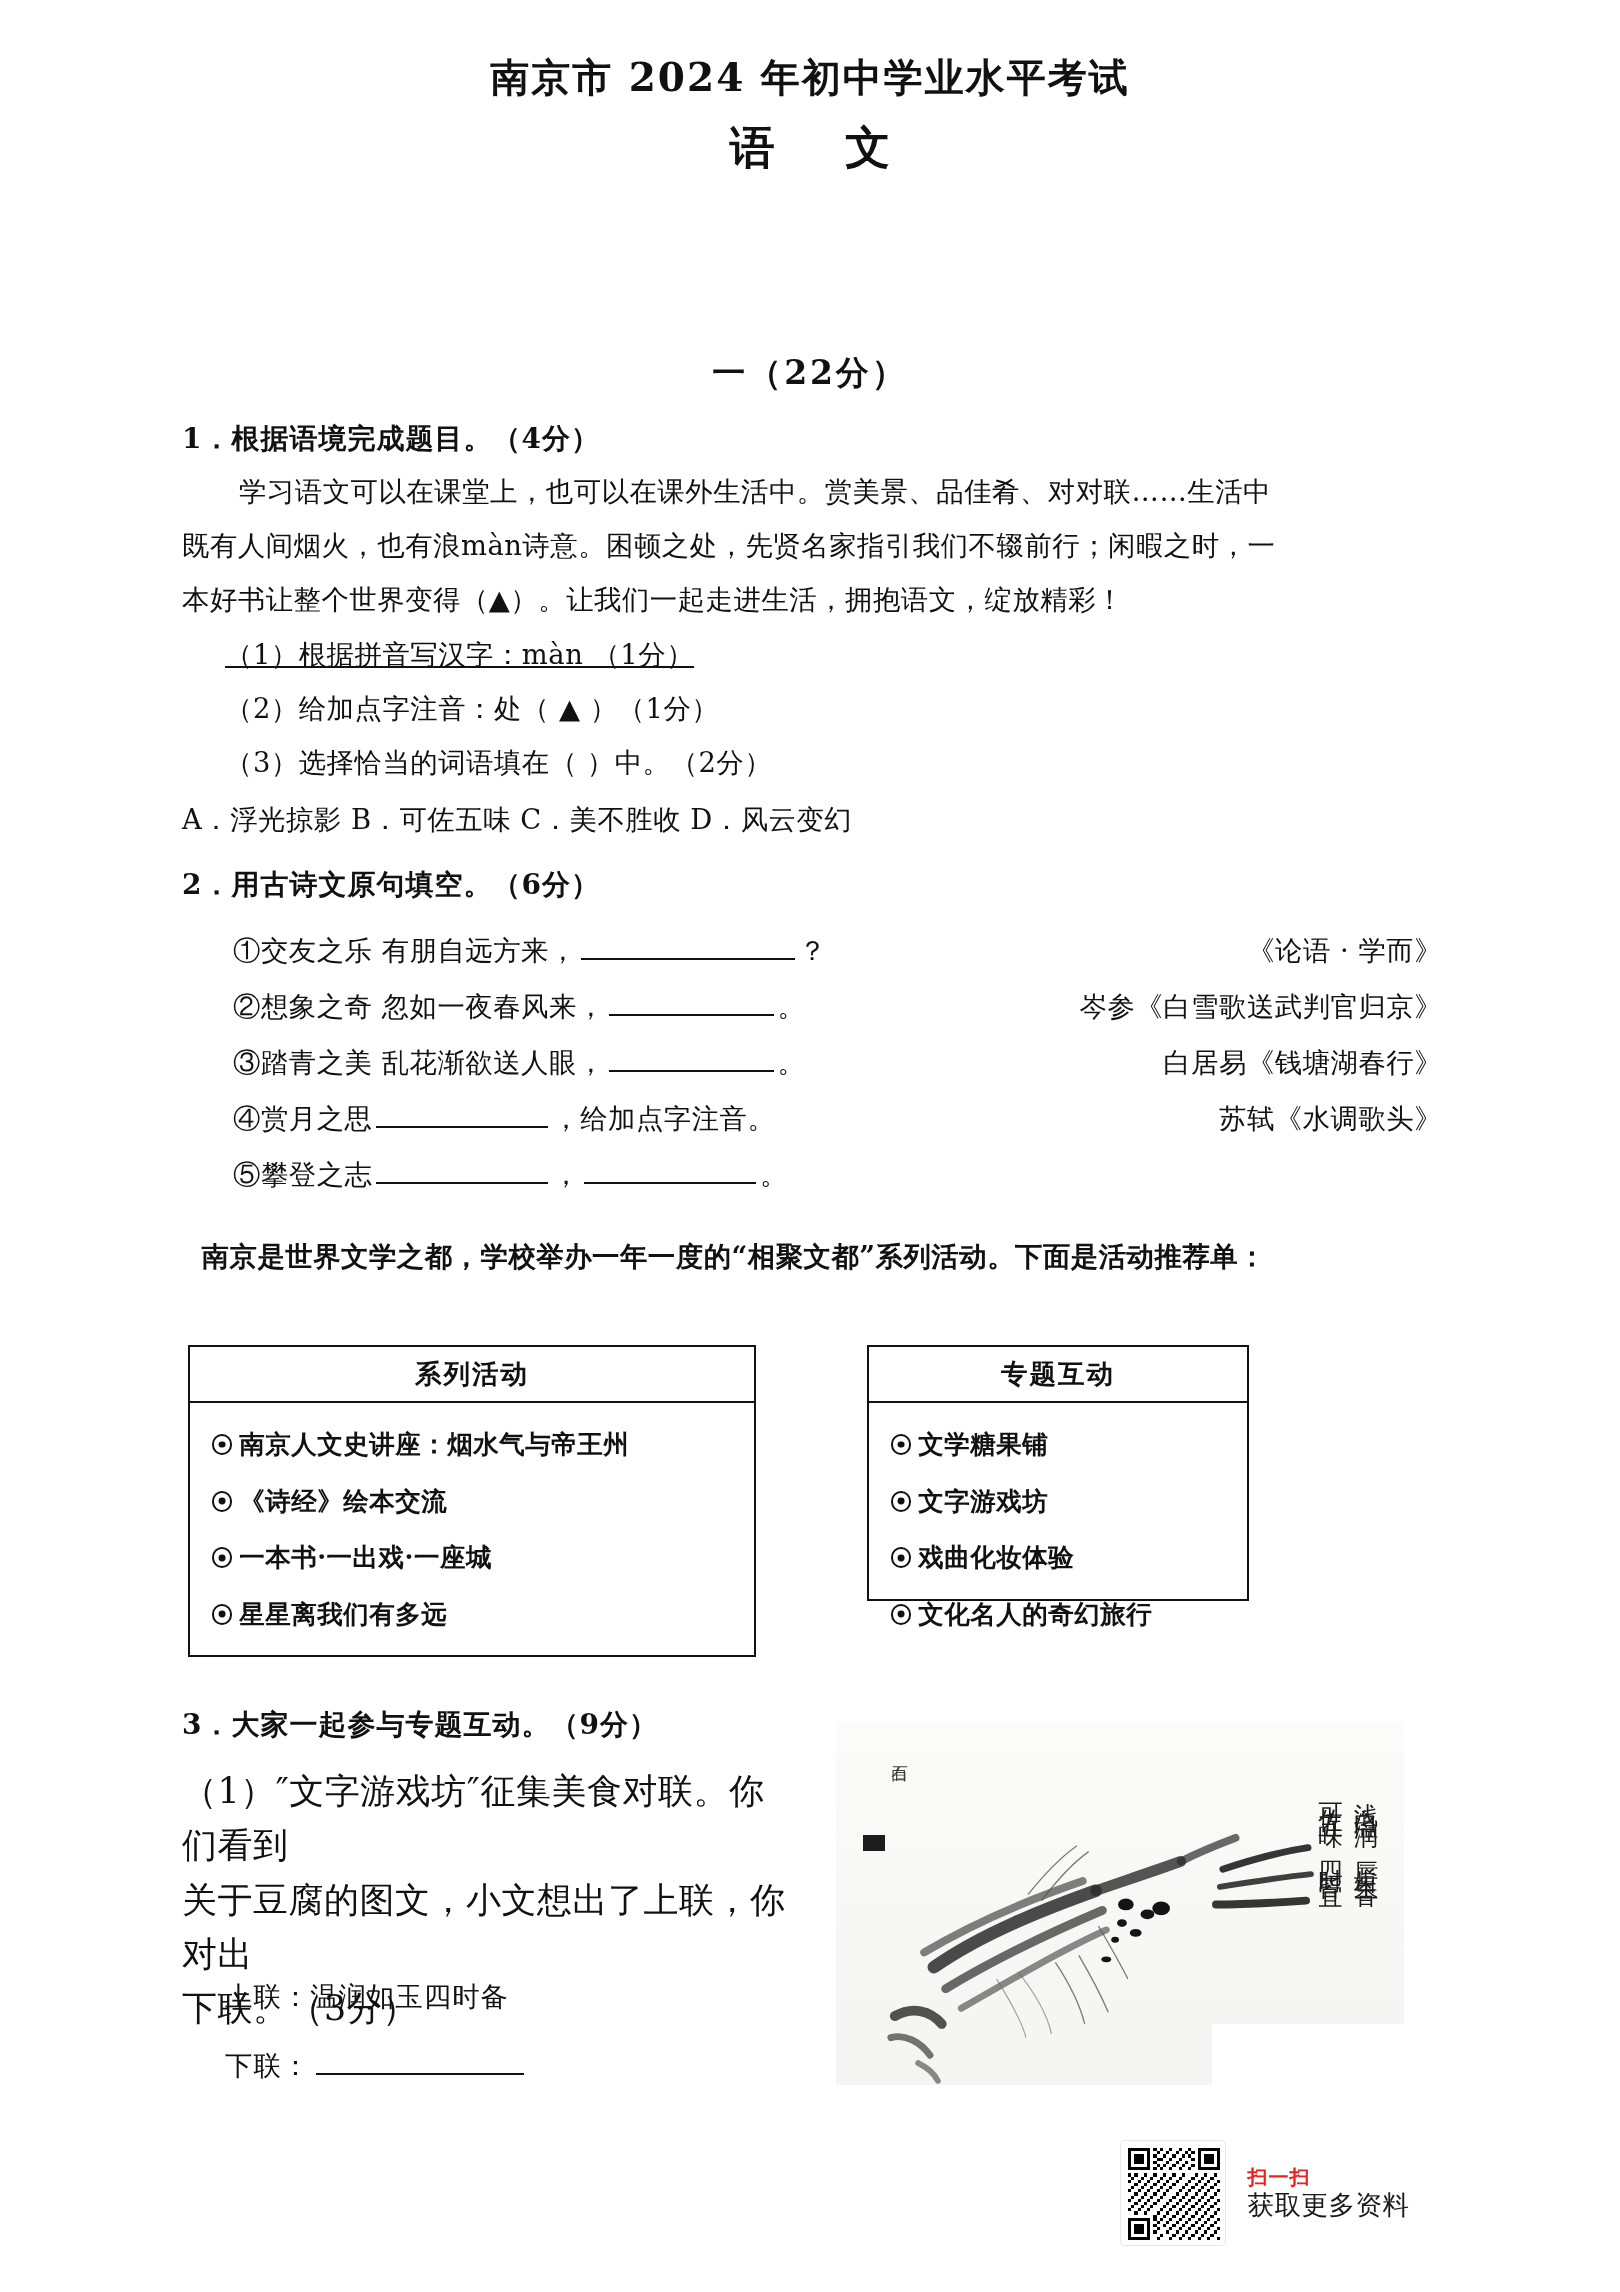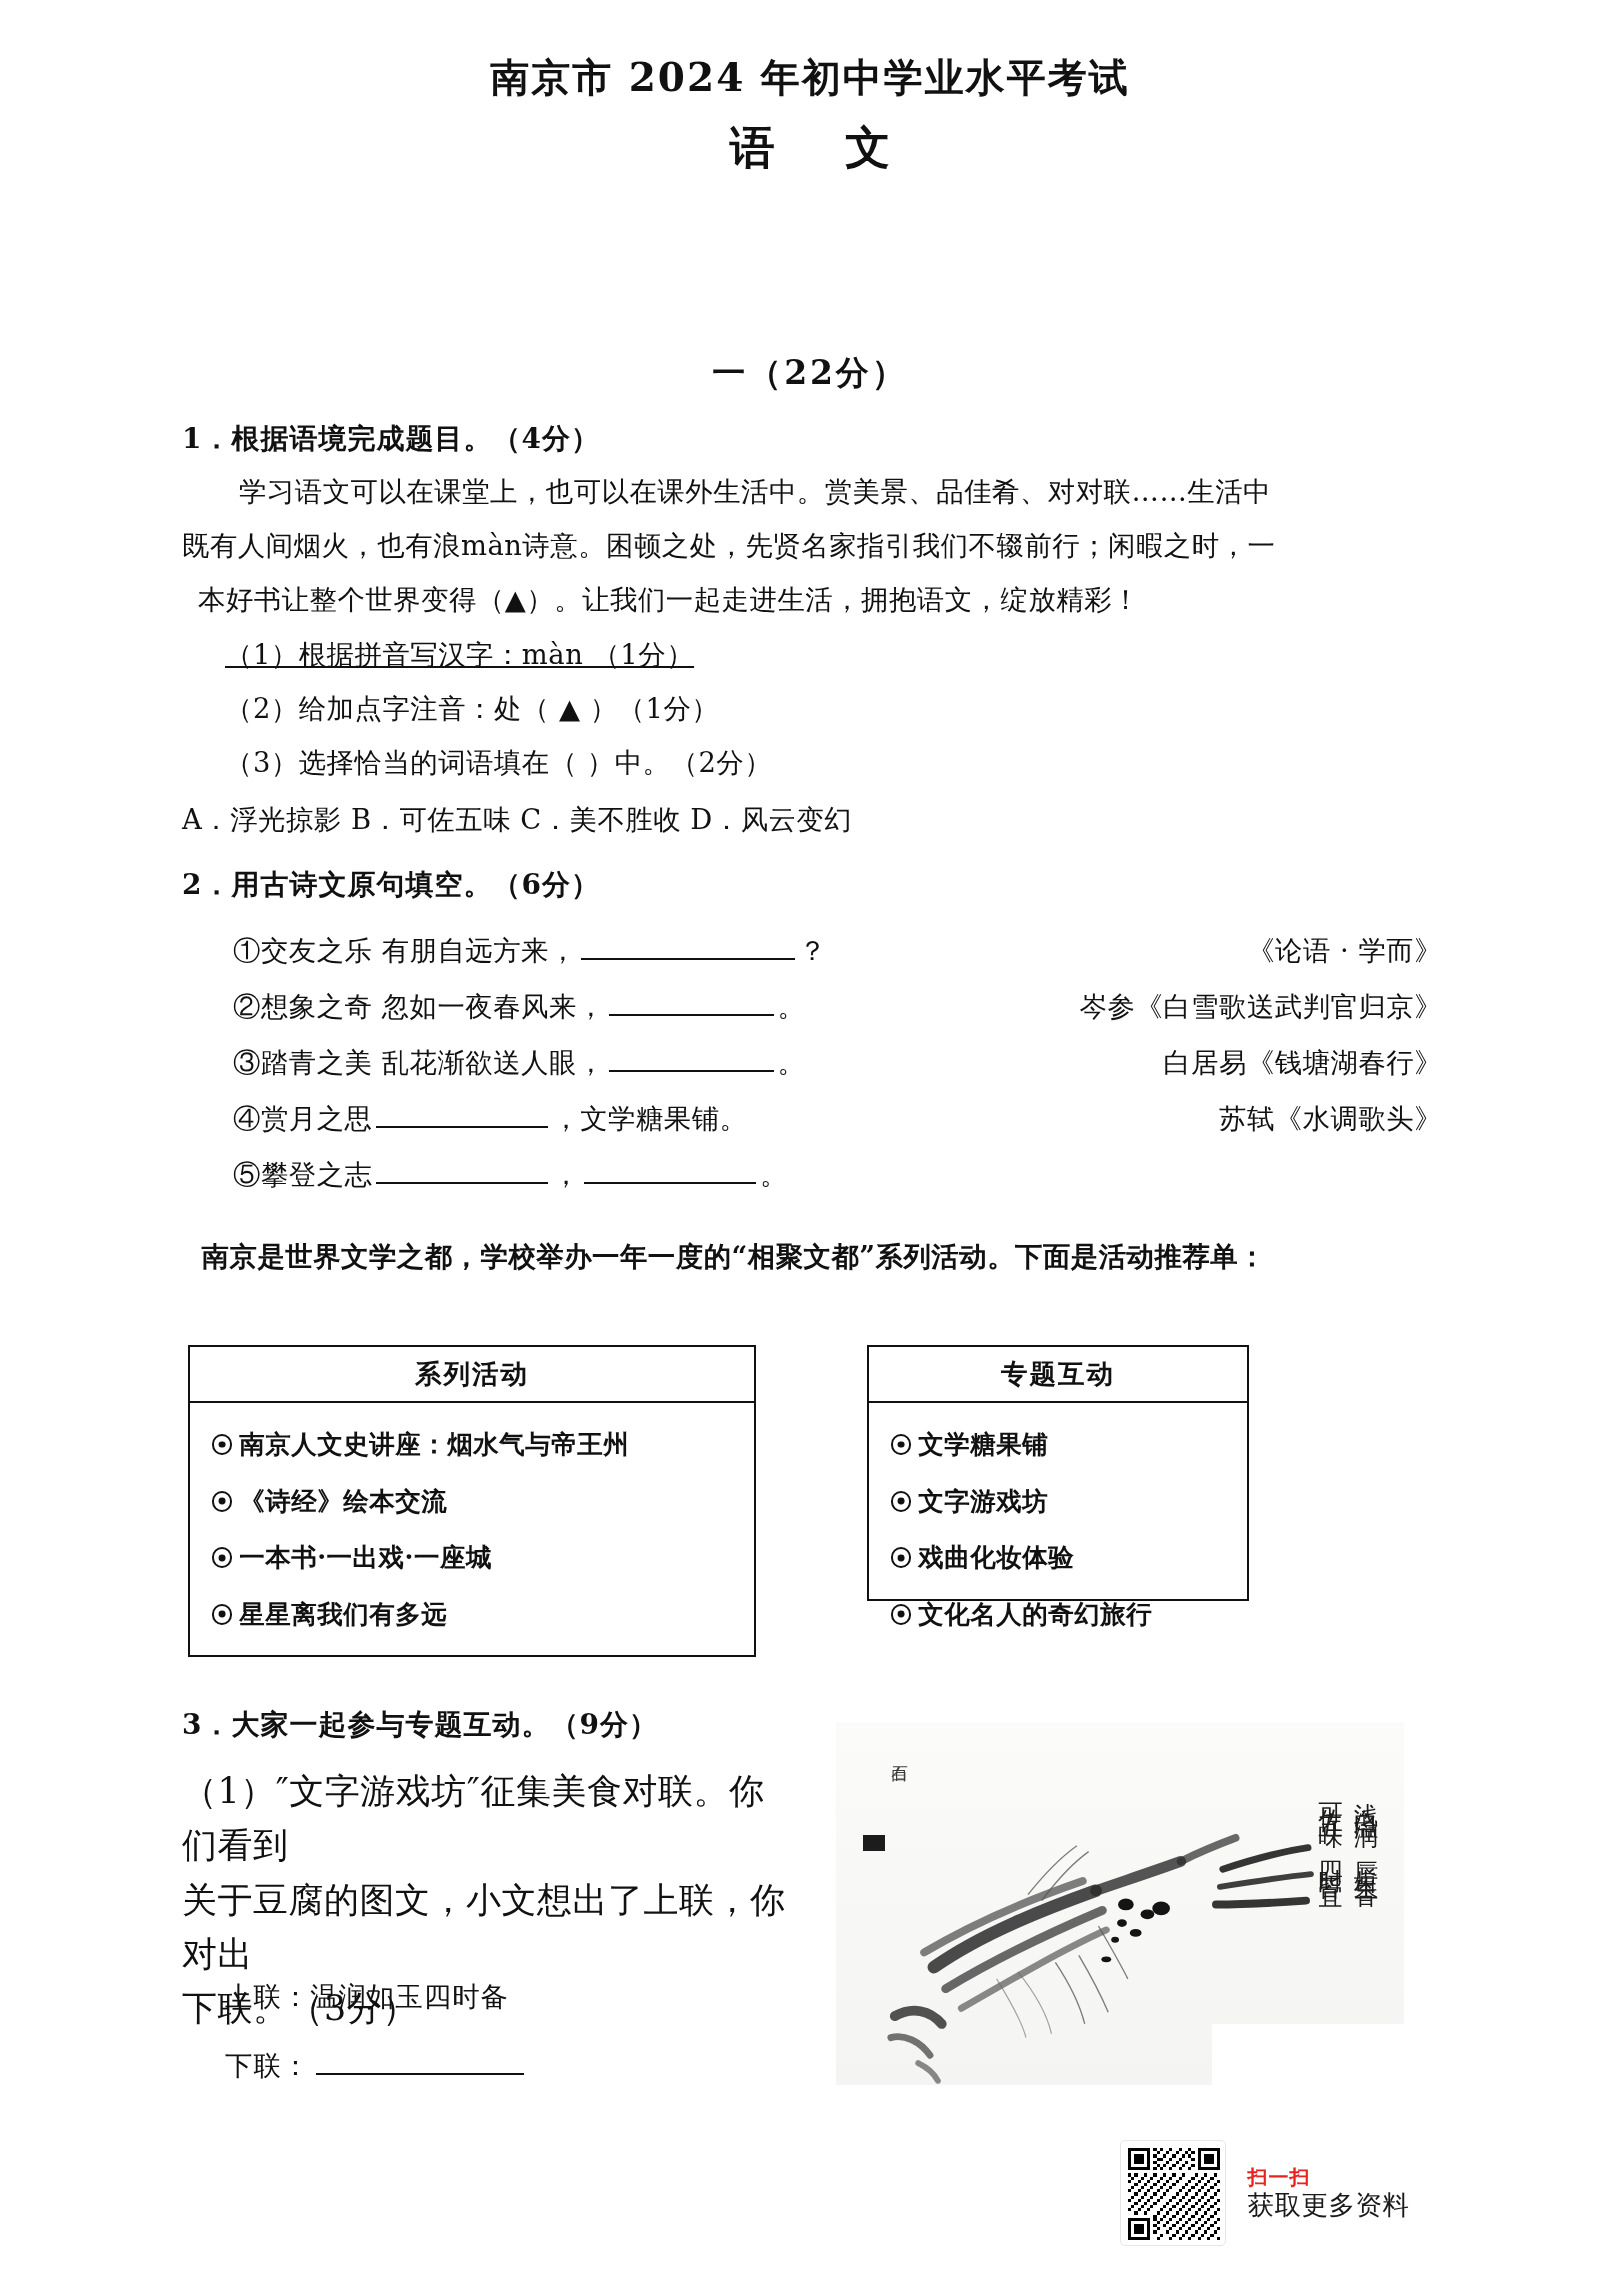--- a/index.html
+++ b/index.html
@@ -304,21 +304,21 @@
   <div class="col" style="top:421px;">
     <div class="q-head">1．根据语境完成题目。（4分）</div>
   </div>
 
   <div class="col" style="top:477px;">
     <div class="para indent2">学习语文可以在课堂上，也可以在课外生活中。赏美景、品佳肴、对对联……生活中</div>
   </div>
   <div class="col" style="top:531px;">
     <div class="para">既有人间烟火，也有浪màn诗意。困顿之处，先贤名家指引我们不辍前行；闲暇之时，一</div>
   </div>
-  <div class="col" style="top:585px;margin-left:16px;">
+  <div class="col" style="top:585px;">
     <div class="para">本好书让整个世界变得（▲）。让我们一起走进生活，拥抱语文，绽放精彩！</div>
   </div>
 
   <div class="col" style="top:640px;text-decoration:underline;">
     <div class="sub-q">（1）根据拼音写汉字：màn      （1分）</div>
   </div>
   <div class="col" style="top:694px;">
     <div class="sub-q">（2）给加点字注音：处（ ▲ ）（1分）</div>
   </div>
   <div class="col" style="top:748px;">
@@ -356,21 +356,21 @@
       <span class="blank blank-w2"></span>
       <span class="fill-tail">。</span>
       <span class="attrib">白居易《钱塘湖春行》</span>
     </div>
   </div>
 
   <div class="col" style="top:1097px;">
     <div class="fill-row">
       <span class="fill-lead">④赏月之思 </span>
       <span class="blank blank-w3"></span>
-      <span class="fill-tail">，文学糖果铺。</span>
+      <span class="fill-tail">，给加点字注音。</span>
       <span class="attrib">苏轼《水调歌头》</span>
     </div>
   </div>
 
   <div class="col" style="top:1153px;">
     <div class="fill-row">
       <span class="fill-lead">⑤攀登之志 </span>
       <span class="blank blank-w3"></span>
       <span>，</span>
       <span class="blank blank-w3"></span>

